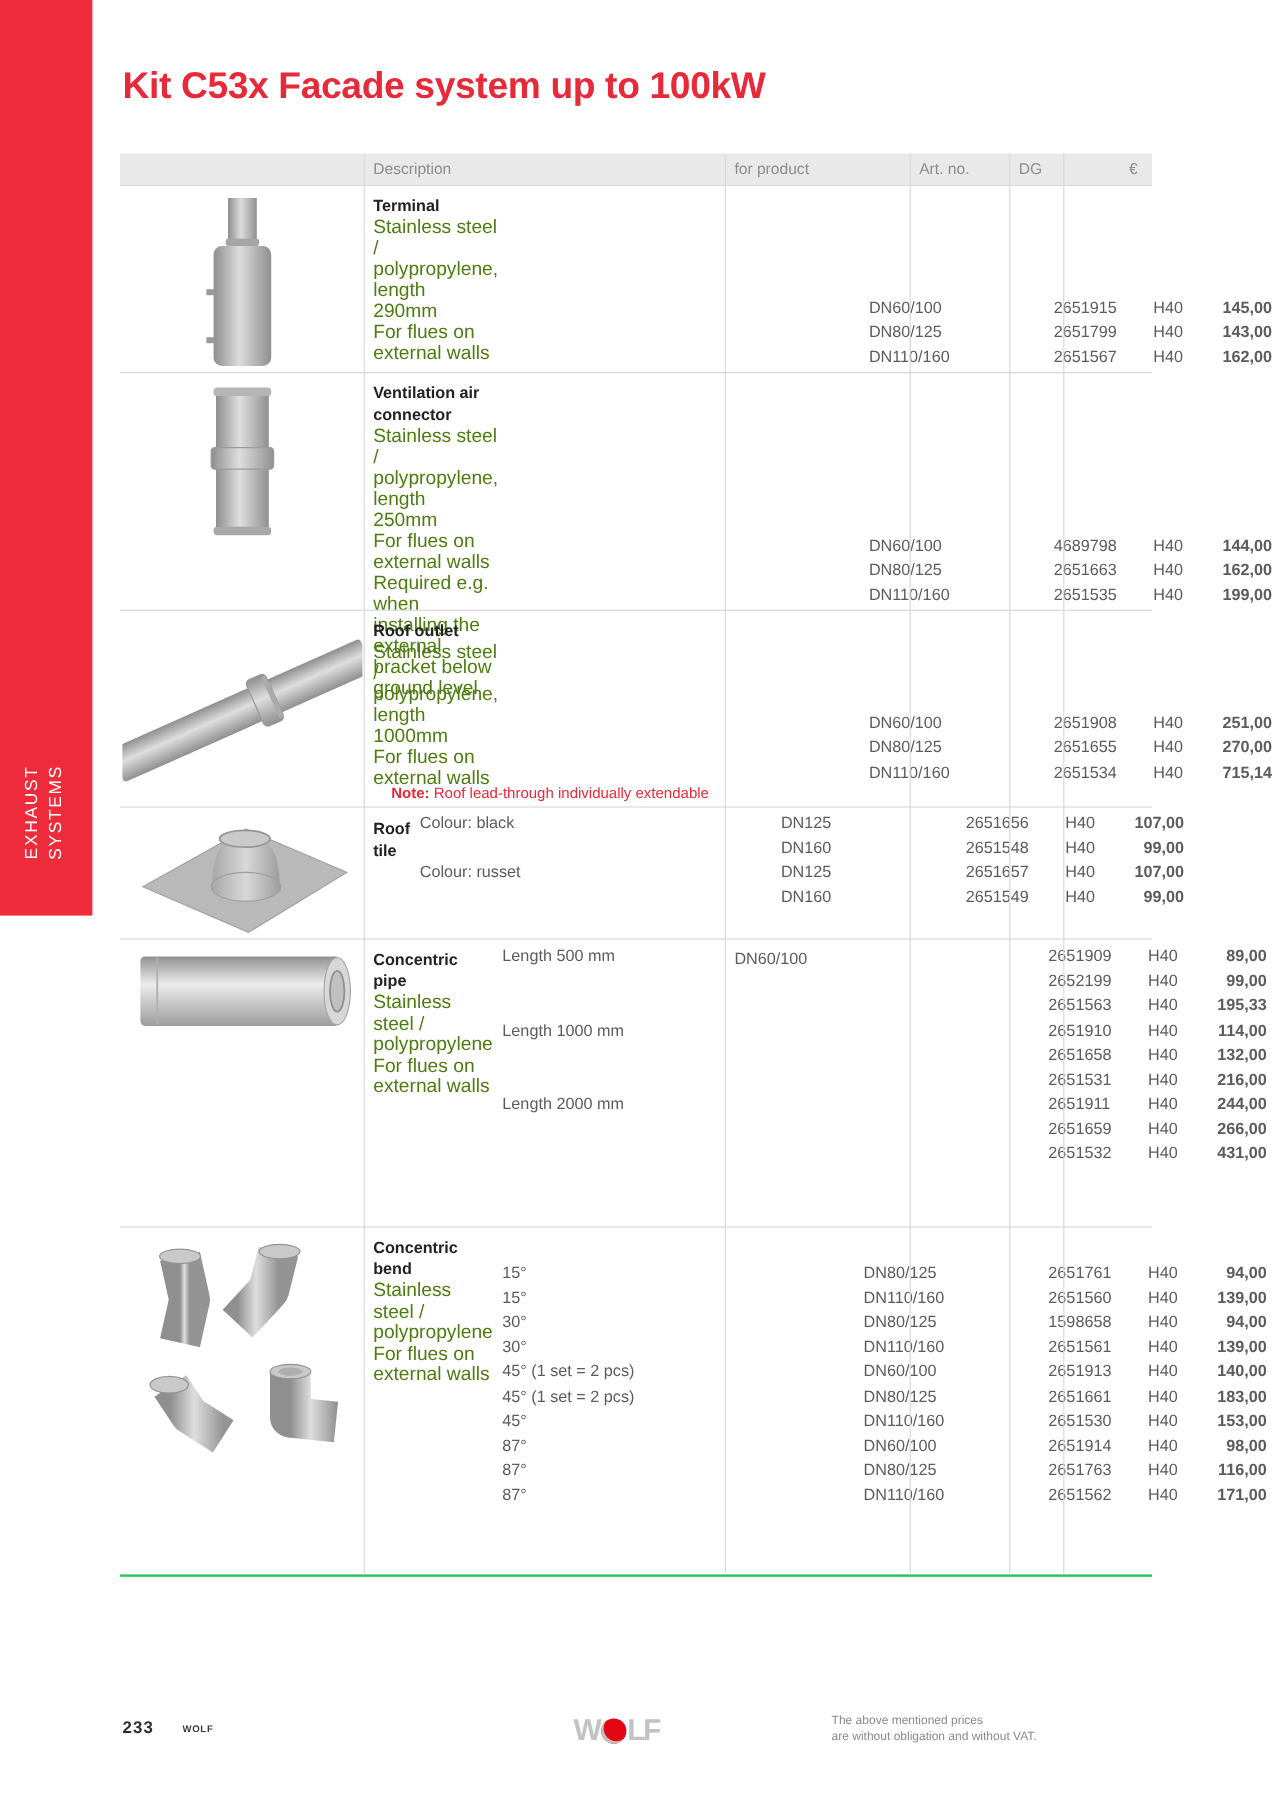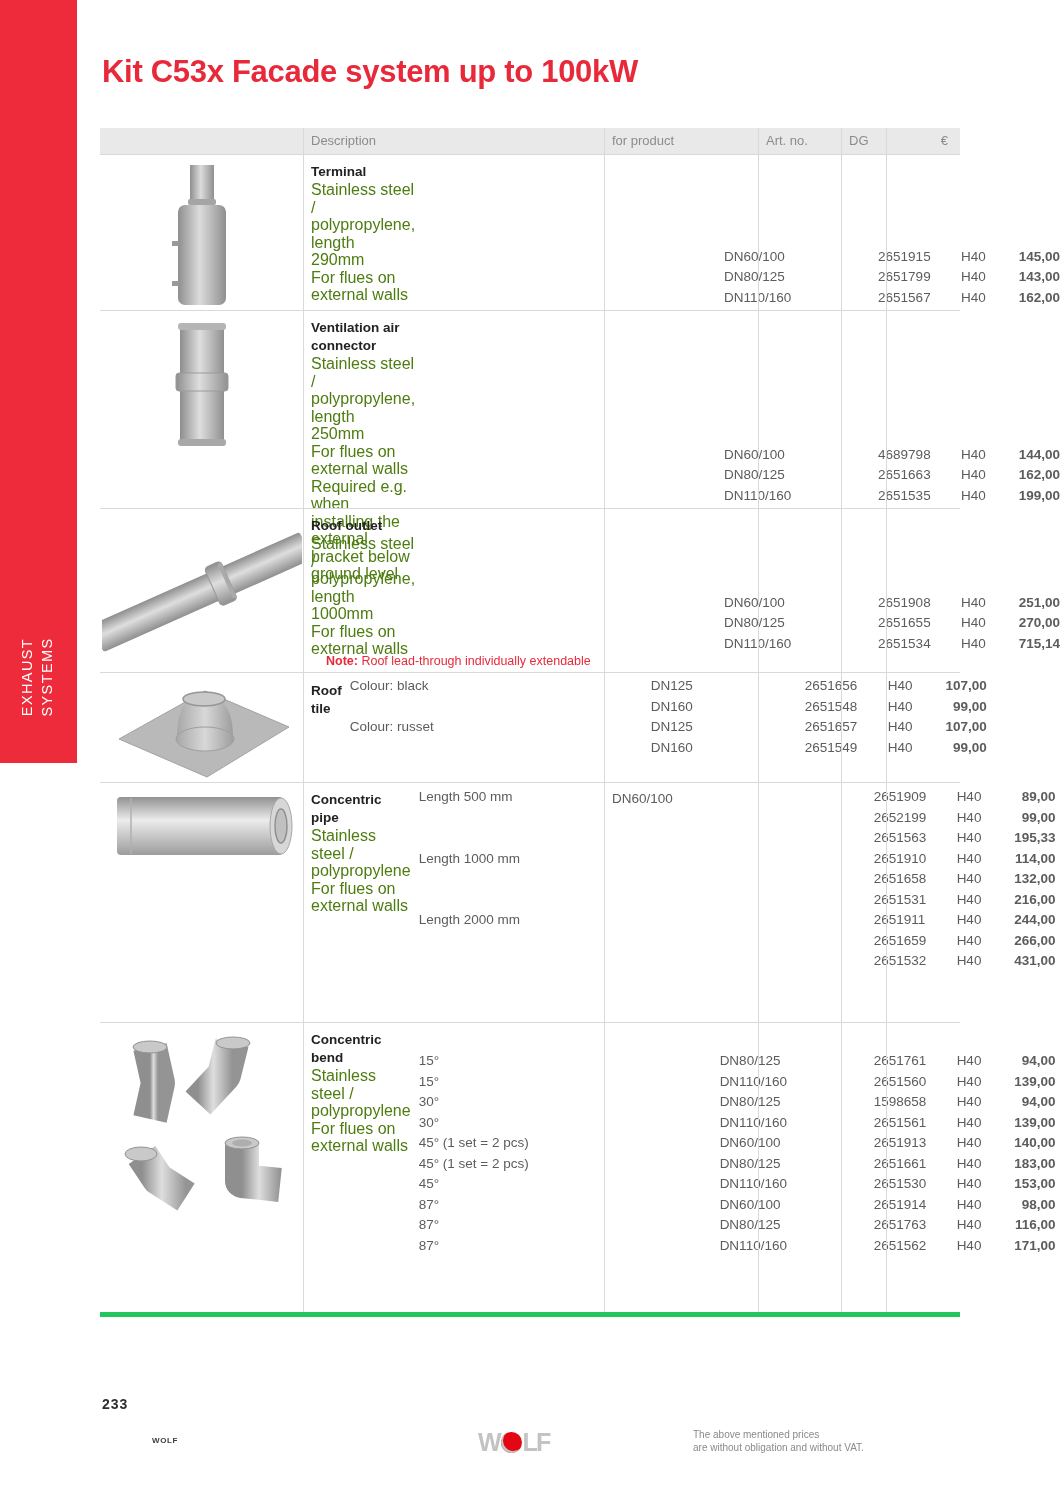--- a/index.html
+++ b/index.html
@@ -10,21 +10,21 @@
   .sidebar { position: absolute; left: 0; top: 0; width: 77px; height: 763px; background: #ed2b3a; }
   .sidebar-text { position: absolute; left: -51px; top: 655px; width: 180px; height: 44px;
     transform: rotate(-90deg); color: #fff; font-size: 14.5px; letter-spacing: 1.4px;
     text-align: center; line-height: 20px; }
 
   
   .page-title { position: absolute; left: 102px; top: 54px; color: #e8293a;
     font-size: 31px; font-weight: bold; letter-spacing: -0.3px; }
 
   
-  .table { position: absolute; left: 100px; top: 128px; width: 860px; border-bottom: 5px solid #22c55e; }
+  .table { position: absolute; left: 100px; top: 128px; width: 860px; border-bottom: 2px solid #22c55e; }
   .vl { position: absolute; top: 0; bottom: 0; width: 1px; background: #d9d9d9; z-index: 2; }
   .vl1 { left: 203px; } .vl2 { left: 504px; } .vl3 { left: 658px; } .vl4 { left: 741px; } .vl5 { left: 786px; }
 
   .thead { display: grid; grid-template-columns: 203px 301px 154px 83px 45px 74px;
     height: 26px; line-height: 26px; background: #e9e9e9; color: #8c8c8c; font-size: 13px; }
   .thead > div { padding-left: 8px; }
   .thead .h-cur { text-align: right; padding-right: 12px; }
 
   .section { position: relative; display: flex; border-top: 1px solid #d9d9d9; }
   .section:first-of-type { border-top: none; }
@@ -40,21 +40,21 @@
   .row { display: grid; grid-template-columns: 301px 154px 83px 45px 74px; height: 20.5px;
     line-height: 20.5px; font-size: 13.5px; }
   .row > span { padding-left: 8px; color: #5c5c5c; overflow: hidden; white-space: nowrap; }
   .c-price { text-align: right; padding-right: 12px !important; font-weight: bold; color: #1a1a1a; }
 
   .note { position: absolute; left: 226px; bottom: 4px; font-size: 12.5px; color: #e8293a; }
   .note b { font-weight: bold; }
   .fp-top { position: absolute; left: 512px; top: 8px; font-size: 13.5px; color: #5c5c5c; }
 
   
-  .footer-pageno { position: absolute; left: 102px; top: 1396px; font-size: 14px; font-weight: bold;
+  .footer-pageno { position: absolute; left: 102px; top: 1431px; font-size: 14px; font-weight: bold;
     color: #2e2e2e; letter-spacing: 1px; }
   .footer-brand { position: absolute; left: 152px; top: 1436px; font-size: 8px; font-weight: bold;
     color: #3c3c3c; letter-spacing: 0.6px; }
   .wolf-logo { position: absolute; left: 478px; top: 1428px; display: flex; align-items: center;
     font-size: 25px; font-weight: 900; color: #c3c3c3; letter-spacing: -2px; }
   .wolf-logo .dot { width: 21px; height: 21px; border-radius: 50%; background: #e30613;
     margin: 0 1px; box-shadow: inset 2px -2px 0 0 #c3c3c3; }
   .disclaimer { position: absolute; left: 693px; top: 1429px; font-size: 10px; color: #8a8a8a;
     line-height: 12.5px; }
 

